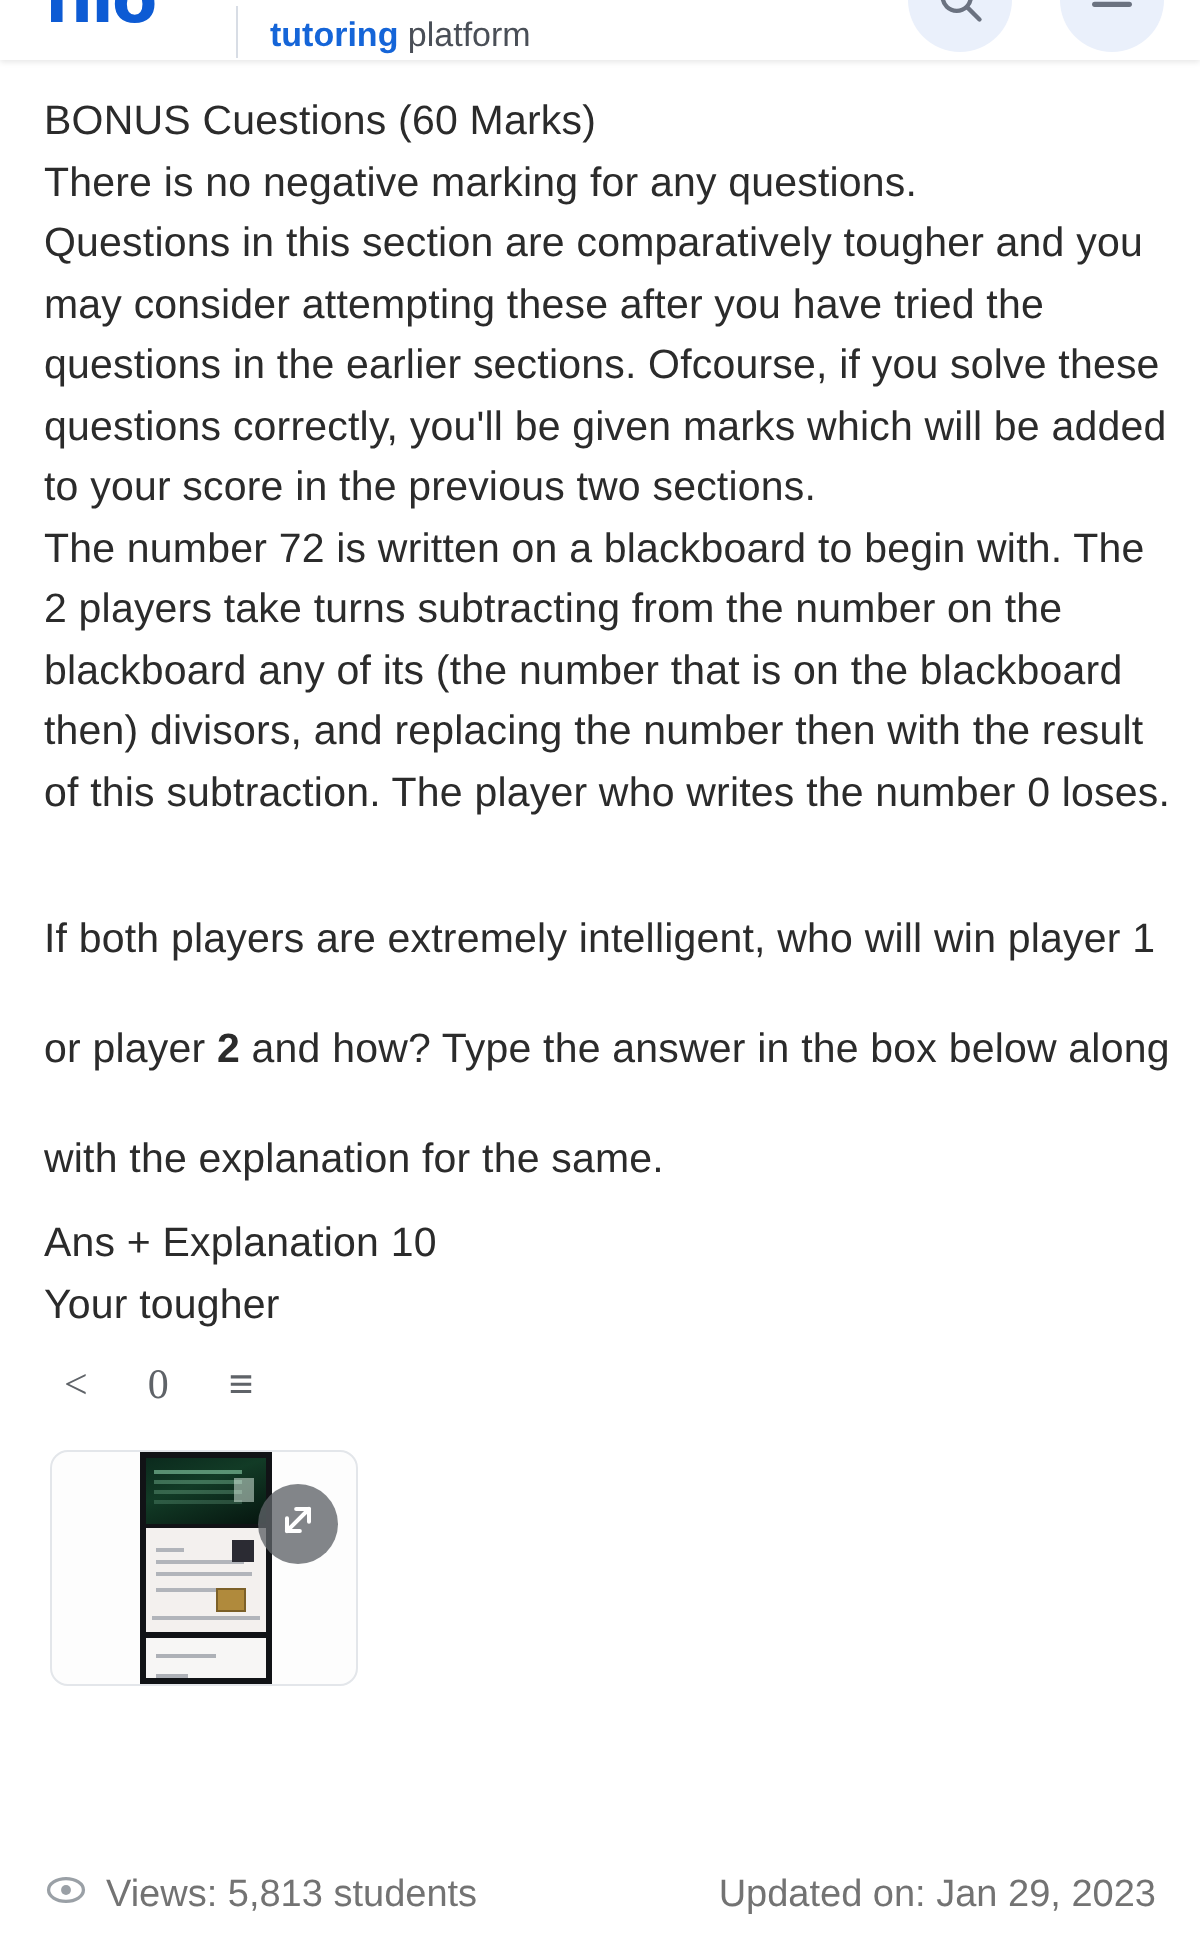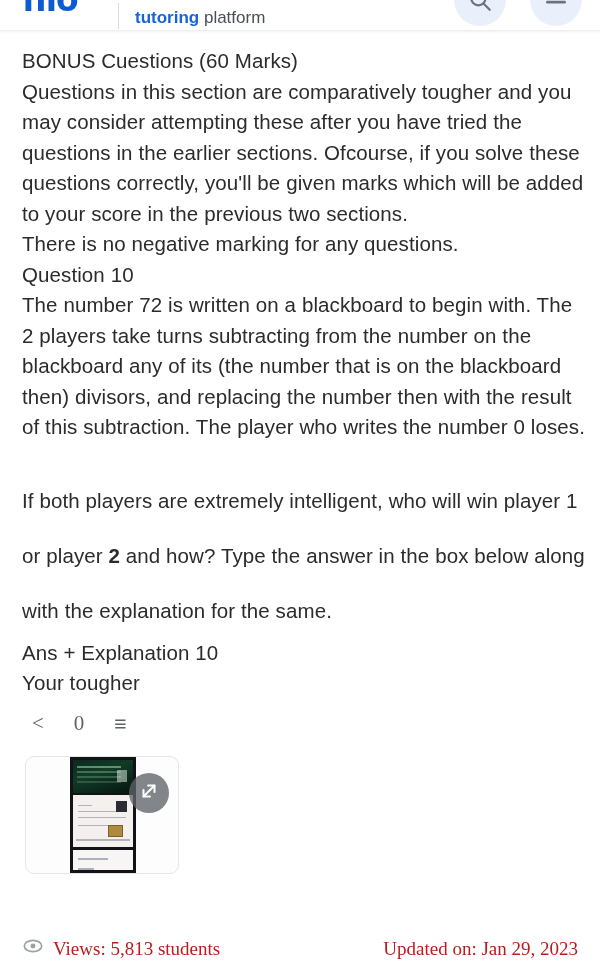--- a/index.html
+++ b/index.html
@@ -215,23 +215,22 @@
 
   
   .footer {
     position: absolute;
     left: 0;
     right: 0;
     bottom: 8px;
     display: flex;
     align-items: center;
     padding: 0 22px 0 22px;
-    color: #b91c1c;
+    color: #737373;
     font-size: 19px;
-    font-family: Liberation Serif, serif;
   }
   .footer-left {
     display: flex;
     align-items: center;
     gap: 9px;
   }
   .footer-right {
     margin-left: auto;
     white-space: nowrap;
   }
@@ -268,23 +267,22 @@
           </svg>
         </span>
       </div>
     </div>
   </div>
 </div>
 
 <div class="content">
   <div class="qtext">
     <p>BONUS Cuestions (60 Marks)</p>
+    <p>There is no negative marking for any questions.</p>
     <p>Questions in this section are comparatively tougher and you may consider attempting these after you have tried the questions in the earlier sections. Ofcourse, if you solve these questions correctly, you'll be given marks which will be added to your score in the previous two sections.</p>
-    <p>There is no negative marking for any questions.</p>
-    <p>Question 10</p>
     <p>The number 72 is written on a blackboard to begin with. The 2 players take turns subtracting from the number on the blackboard any of its (the number that is on the blackboard then) divisors, and replacing the number then with the result of this subtraction. The player who writes the number 0 loses.</p>
     <div class="spacer-line"></div>
     <p class="loose"><span>If both players are extremely intelligent, who will win player 1 or player </span><span class="bold">2</span><span> and how? Type the answer in the box below along with the explanation for the same.</span></p>
     <p>Ans + Explanation 10</p>
     <p>Your tougher</p>
   </div>
 </div>
 
 <div class="editor-row">
   <span class="editor-item">&lt;</span>

